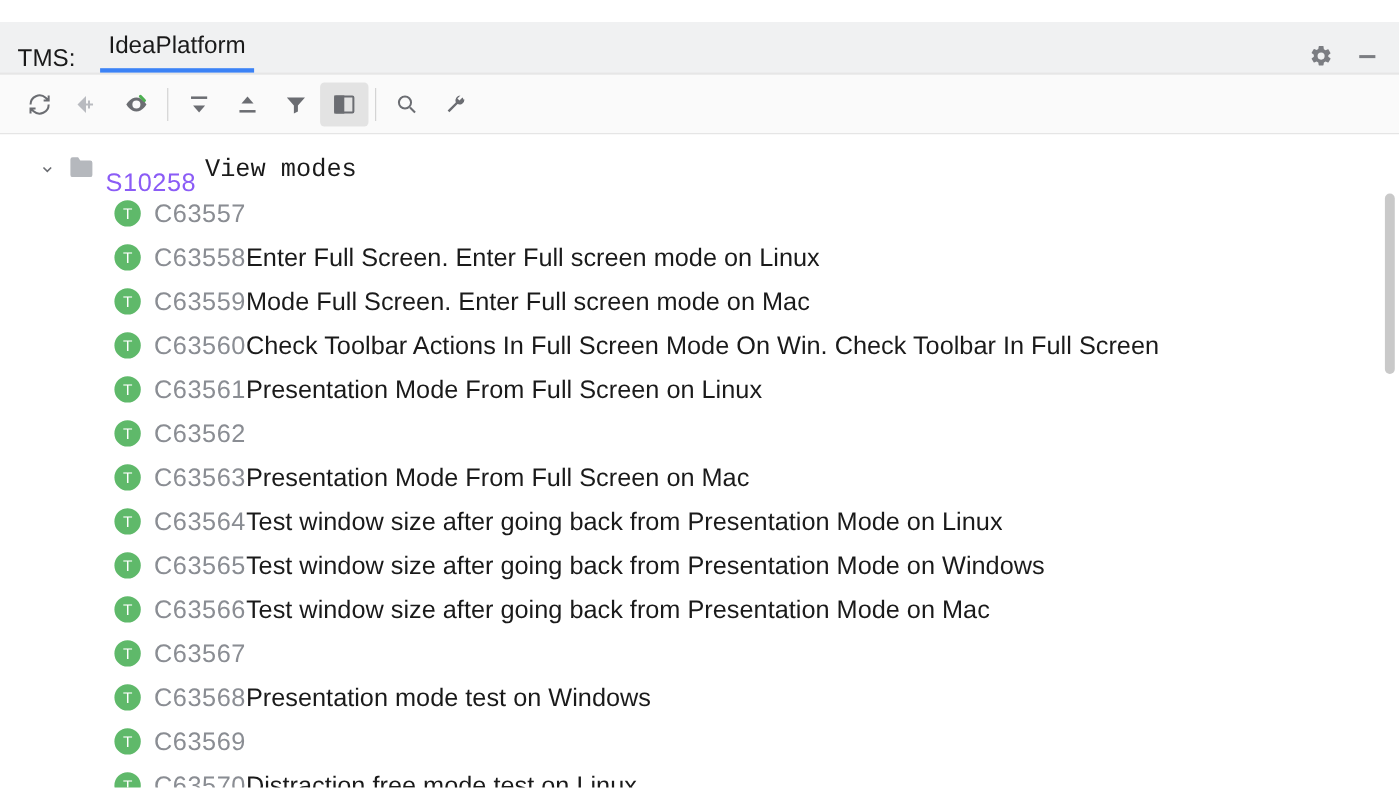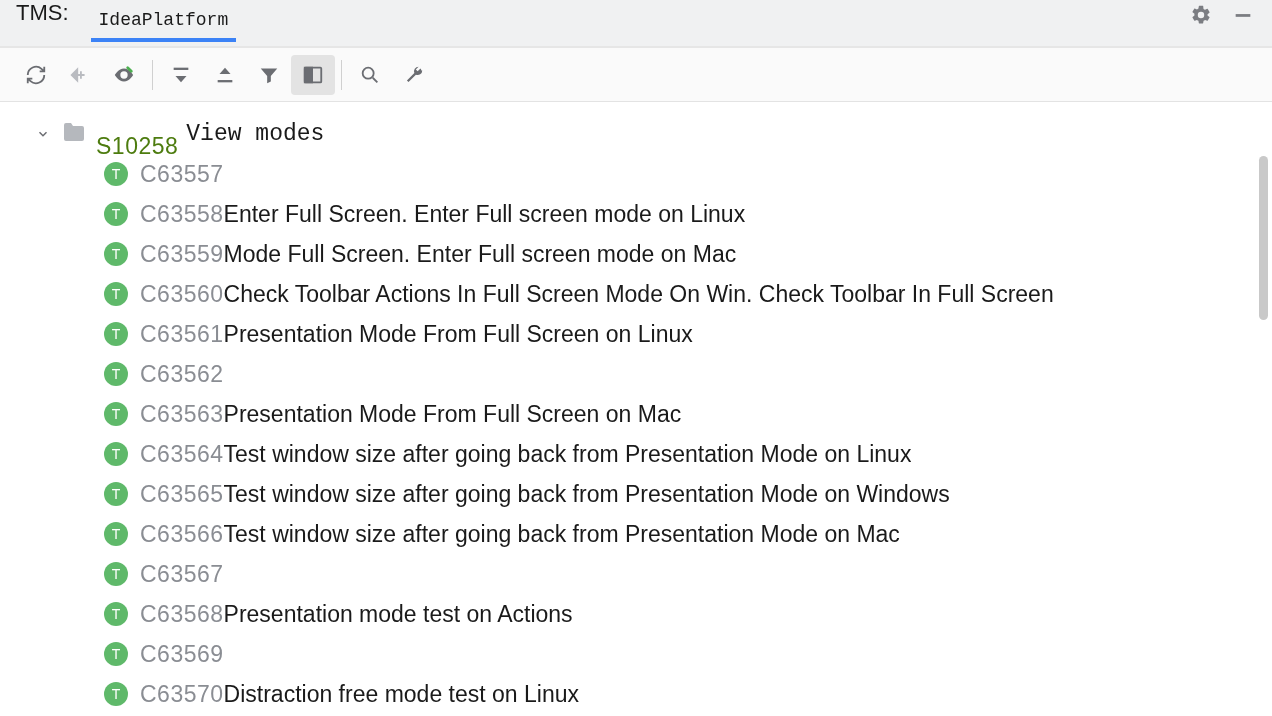--- a/index.html
+++ b/index.html
@@ -1,35 +1,35 @@
 <!DOCTYPE html>
 <html><head>
   <meta charset="utf-8">
   <style>
     * { margin:0; padding:0; box-sizing:border-box; font-family:-apple-system,BlinkMacSystemFont,"Segoe UI",Arial,sans-serif; }
     html,body { width:1272px; height:716px; background:#fff; overflow:hidden; }
 
-    .header { height:48px; background:#f0f1f2; display:flex; align-items:flex-start; padding:0 14px 0 16px; border-bottom:2px solid #e6e6e6; }
+    .header { height:48px; background:#f0f1f2; display:flex; align-items:flex-end; padding:0 14px 0 16px; border-bottom:2px solid #e6e6e6;margin-top:20px; }
     .header-title { font-size:22px; color:#1a1a1a; margin-right:22px; }
-    .tab { font-size:18px; color:#1a1a1a; padding:10px 8px 8px 8px; border-bottom:4px solid #3b82f6;font-family:Liberation Mono, monospace; }
+    .tab { font-size:22px; color:#1a1a1a; padding:10px 8px 8px 8px; border-bottom:4px solid #3b82f6; }
     .header-spacer { flex:1; }
     .gear,.minimize { width:30px; height:30px; display:flex; align-items:center; justify-content:center; cursor:pointer; }
     .minimize { margin-left:12px; }
 
     .toolbar { height:54px; background:#fafafa; border-bottom:1px solid #e3e3e3; display:flex; align-items:center; padding:0 14px; }
     .tbtn { width:44px; height:40px; display:flex; align-items:center; justify-content:center; cursor:pointer; border-radius:4px; }
     .tbtn.active { background:#e3e3e3; }
     .tsep { width:1px; height:30px; background:#d0d0d0; margin:0 6px; }
 
     .content { height:614px; overflow-y:auto; padding-top:12px; position:relative; }
 
     .suite-row { display:flex; align-items:center; height:40px; padding-left:34px; }
     .chevron { width:18px; height:18px; display:flex; align-items:center; justify-content:center; margin-right:10px; cursor:pointer; }
     .folder { width:24px; height:24px; margin-right:10px; }
-    .suite-id { font-size:23px; color:#4d7c0f; margin-right:8px; letter-spacing:0.5px;margin-top:24px; }
+    .suite-id { font-size:23px; color:#8b5cf6; margin-right:8px; letter-spacing:0.5px;margin-top:24px; }
     .suite-title { font-size:23px; color:#1a1a1a;font-family:Liberation Mono, monospace; }
 
     .case-row { display:flex; align-items:center; height:40px; padding-left:104px; }
     .badge { width:24px; height:24px; border-radius:50%; background:#5fb96a; display:flex; align-items:center; justify-content:center; margin-right:12px; flex-shrink:0; }
     .badge-letter { font-size:14px; color:#fff; font-weight:500; }
     .case-id { font-size:23px; color:#8a8d93; margin-right:0; letter-spacing:0.5px; white-space:nowrap; }
     .case-title { font-size:23px; color:#1a1a1a; white-space:nowrap; overflow:hidden; text-overflow:clip; }
 
     .scrollbar-thumb { position:absolute; right:4px; top:54px; width:9px; height:164px; background:#c9c9c9; border-radius:5px; }
 
@@ -198,21 +198,21 @@
         <span class="badge">
           <span class="badge-letter">T</span>
         </span>
         <span class="case-id">C63567</span>
       </div>
       <div class="case-row">
         <span class="badge">
           <span class="badge-letter">T</span>
         </span>
         <span class="case-id">C63568</span>
-        <span class="case-title">Presentation mode test on Actions</span>
+        <span class="case-title">Presentation mode test on Windows</span>
       </div>
       <div class="case-row">
         <span class="badge">
           <span class="badge-letter">T</span>
         </span>
         <span class="case-id">C63569</span>
       </div>
       <div class="case-row">
         <span class="badge">
           <span class="badge-letter">T</span>

